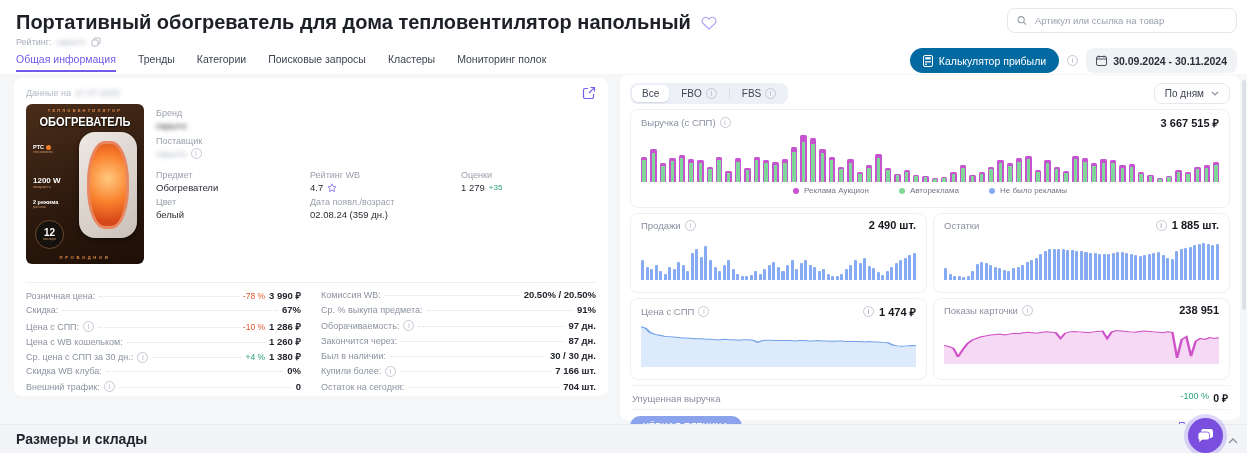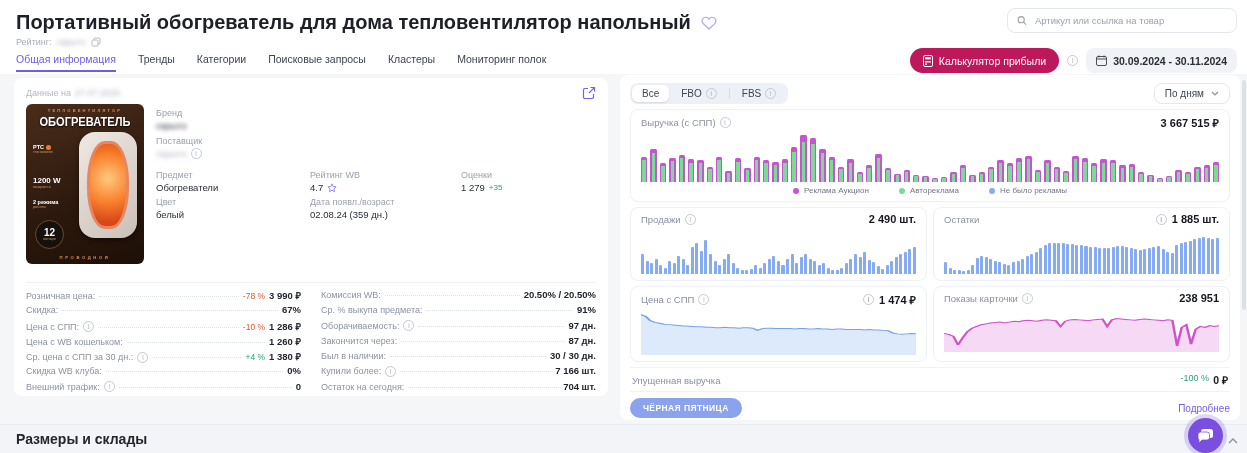--- a/index.html
+++ b/index.html
@@ -16,21 +16,21 @@
   .article-row{position:absolute;left:16px;top:37px;display:flex;align-items:center;gap:5px;font-size:9px;color:#a6acb7;}
   .blurred{filter:blur(2.3px);color:#aeb4bf;user-select:none;}
   .search-box{position:absolute;right:10px;top:8px;width:230px;height:25px;border:1px solid #e4e7ec;border-radius:8px;background:#fff;display:flex;align-items:center;gap:6px;padding:0 9px;box-sizing:border-box;}
   .search-box input{border:0;outline:0;width:100%;font-size:9.5px;color:#3c4250;font-family:inherit;background:transparent;}
   .search-box input::placeholder{color:#9aa1ad;}
   
   .tabbar{position:absolute;left:16px;top:53px;display:flex;gap:22px;}
   .tab{font-size:10.5px;color:#3e4452;padding-bottom:5px;cursor:pointer;white-space:nowrap;}
   .tab.active{color:#6f5ce8;border-bottom:2px solid #6f5ce8;}
   .toolbar{position:absolute;right:10px;top:48px;display:flex;align-items:center;gap:8px;}
-  .calc-btn{background:#be185d;color:#fff;border:0;height:25px;border-radius:13px;padding:0 13px;font-size:10.5px;display:flex;align-items:center;gap:6px;font-family:inherit;cursor:pointer;}
+  .calc-btn{background:#0369a1;color:#fff;border:0;height:25px;border-radius:13px;padding:0 13px;font-size:10.5px;display:flex;align-items:center;gap:6px;font-family:inherit;cursor:pointer;}
   .date-chip{background:#f1f2f5;border-radius:8px;height:25px;display:flex;align-items:center;gap:6px;padding:0 10px;font-size:10.5px;font-weight:bold;color:#2a2e36;cursor:pointer;}
   .info-i{display:inline-block;width:9px;height:9px;min-width:9px;border:1px solid #c3c9d3;border-radius:50%;color:#a6adb9;font-size:6.5px;line-height:9px;text-align:center;font-style:normal;}
   .info-i::after{content:"i";}
   
   .left-card{position:absolute;left:14px;top:78px;width:594px;height:318px;background:#fff;border-radius:8px;}
   .data-as-of{position:absolute;left:12px;top:10px;font-size:9px;color:#b3b9c4;display:flex;gap:4px;}
   .ext-link{position:absolute;right:12px;top:8px;cursor:pointer;}
   
   .prod-img{position:absolute;left:12px;top:26px;width:118px;height:160px;border-radius:6px;overflow:hidden;background:linear-gradient(160deg,#4a2d1a 0%,#2e1a0e 55%,#1d0f07 100%);}
   .pi-top{position:absolute;top:4px;left:0;right:0;text-align:center;font-size:4px;letter-spacing:2.2px;color:#e08b4a;font-weight:bold;}
@@ -63,21 +63,21 @@
   .mdelta.pos{color:#2aa07a;}
   .mval{font-weight:bold;color:#23262e;font-size:9.5px;white-space:nowrap;}
   
   .right-card{position:absolute;left:620px;top:75px;width:620px;height:345px;background:#fff;border-radius:8px;padding:8px 10px;box-sizing:border-box;display:flex;flex-direction:column;gap:5px;}
   .panel-top{display:flex;justify-content:space-between;align-items:center;height:26px;}
   .seg{display:flex;align-items:center;background:#edf1f7;border-radius:8px;padding:2px;gap:2px;}
   .seg-item{font-size:10px;color:#3e4452;padding:3px 10px;border-radius:6px;display:flex;gap:4px;align-items:center;cursor:pointer;}
   .seg-item.active{background:#fff;box-shadow:0 1px 2px rgba(20,24,40,.12);}
   .seg-sep{width:1px;height:11px;background:#d8dde6;}
   .period-chip{border:1px solid #e4e7ec;border-radius:8px;font-size:10px;color:#3e4452;display:flex;align-items:center;gap:7px;padding:4px 10px;cursor:pointer;}
-  .box{border:1px solid #eef0f4;border-radius:8px;padding:5px 10px 6px;box-sizing:border-box;background:#fff;}
+  .box{border:1px solid #eef0f4;border-radius:8px;padding:5px 10px 12px;box-sizing:border-box;background:#fff;}
   .box-head{display:flex;justify-content:space-between;align-items:center;}
   .box-label{font-size:9.5px;color:#8a90a0;display:flex;align-items:center;gap:4px;}
   .box-value{font-size:11px;font-weight:bold;color:#15181e;display:flex;align-items:center;gap:5px;}
   .rev-chart{height:49px;display:flex;align-items:flex-end;gap:3px;margin-top:3px;}
   .dbar{flex:1;position:relative;background:#c653cf;border-radius:1.5px 1.5px 0 0;}
   .dbar i{position:absolute;left:22%;right:22%;bottom:0;height:86%;background:#7fd898;display:block;}
   .legend{display:flex;justify-content:center;gap:30px;font-size:8px;color:#707787;margin-top:4px;}
   .legend-item{display:flex;align-items:center;gap:5px;}
   .dot{width:6px;height:6px;border-radius:50%;display:inline-block;}
   .duo{display:flex;gap:6px;}

